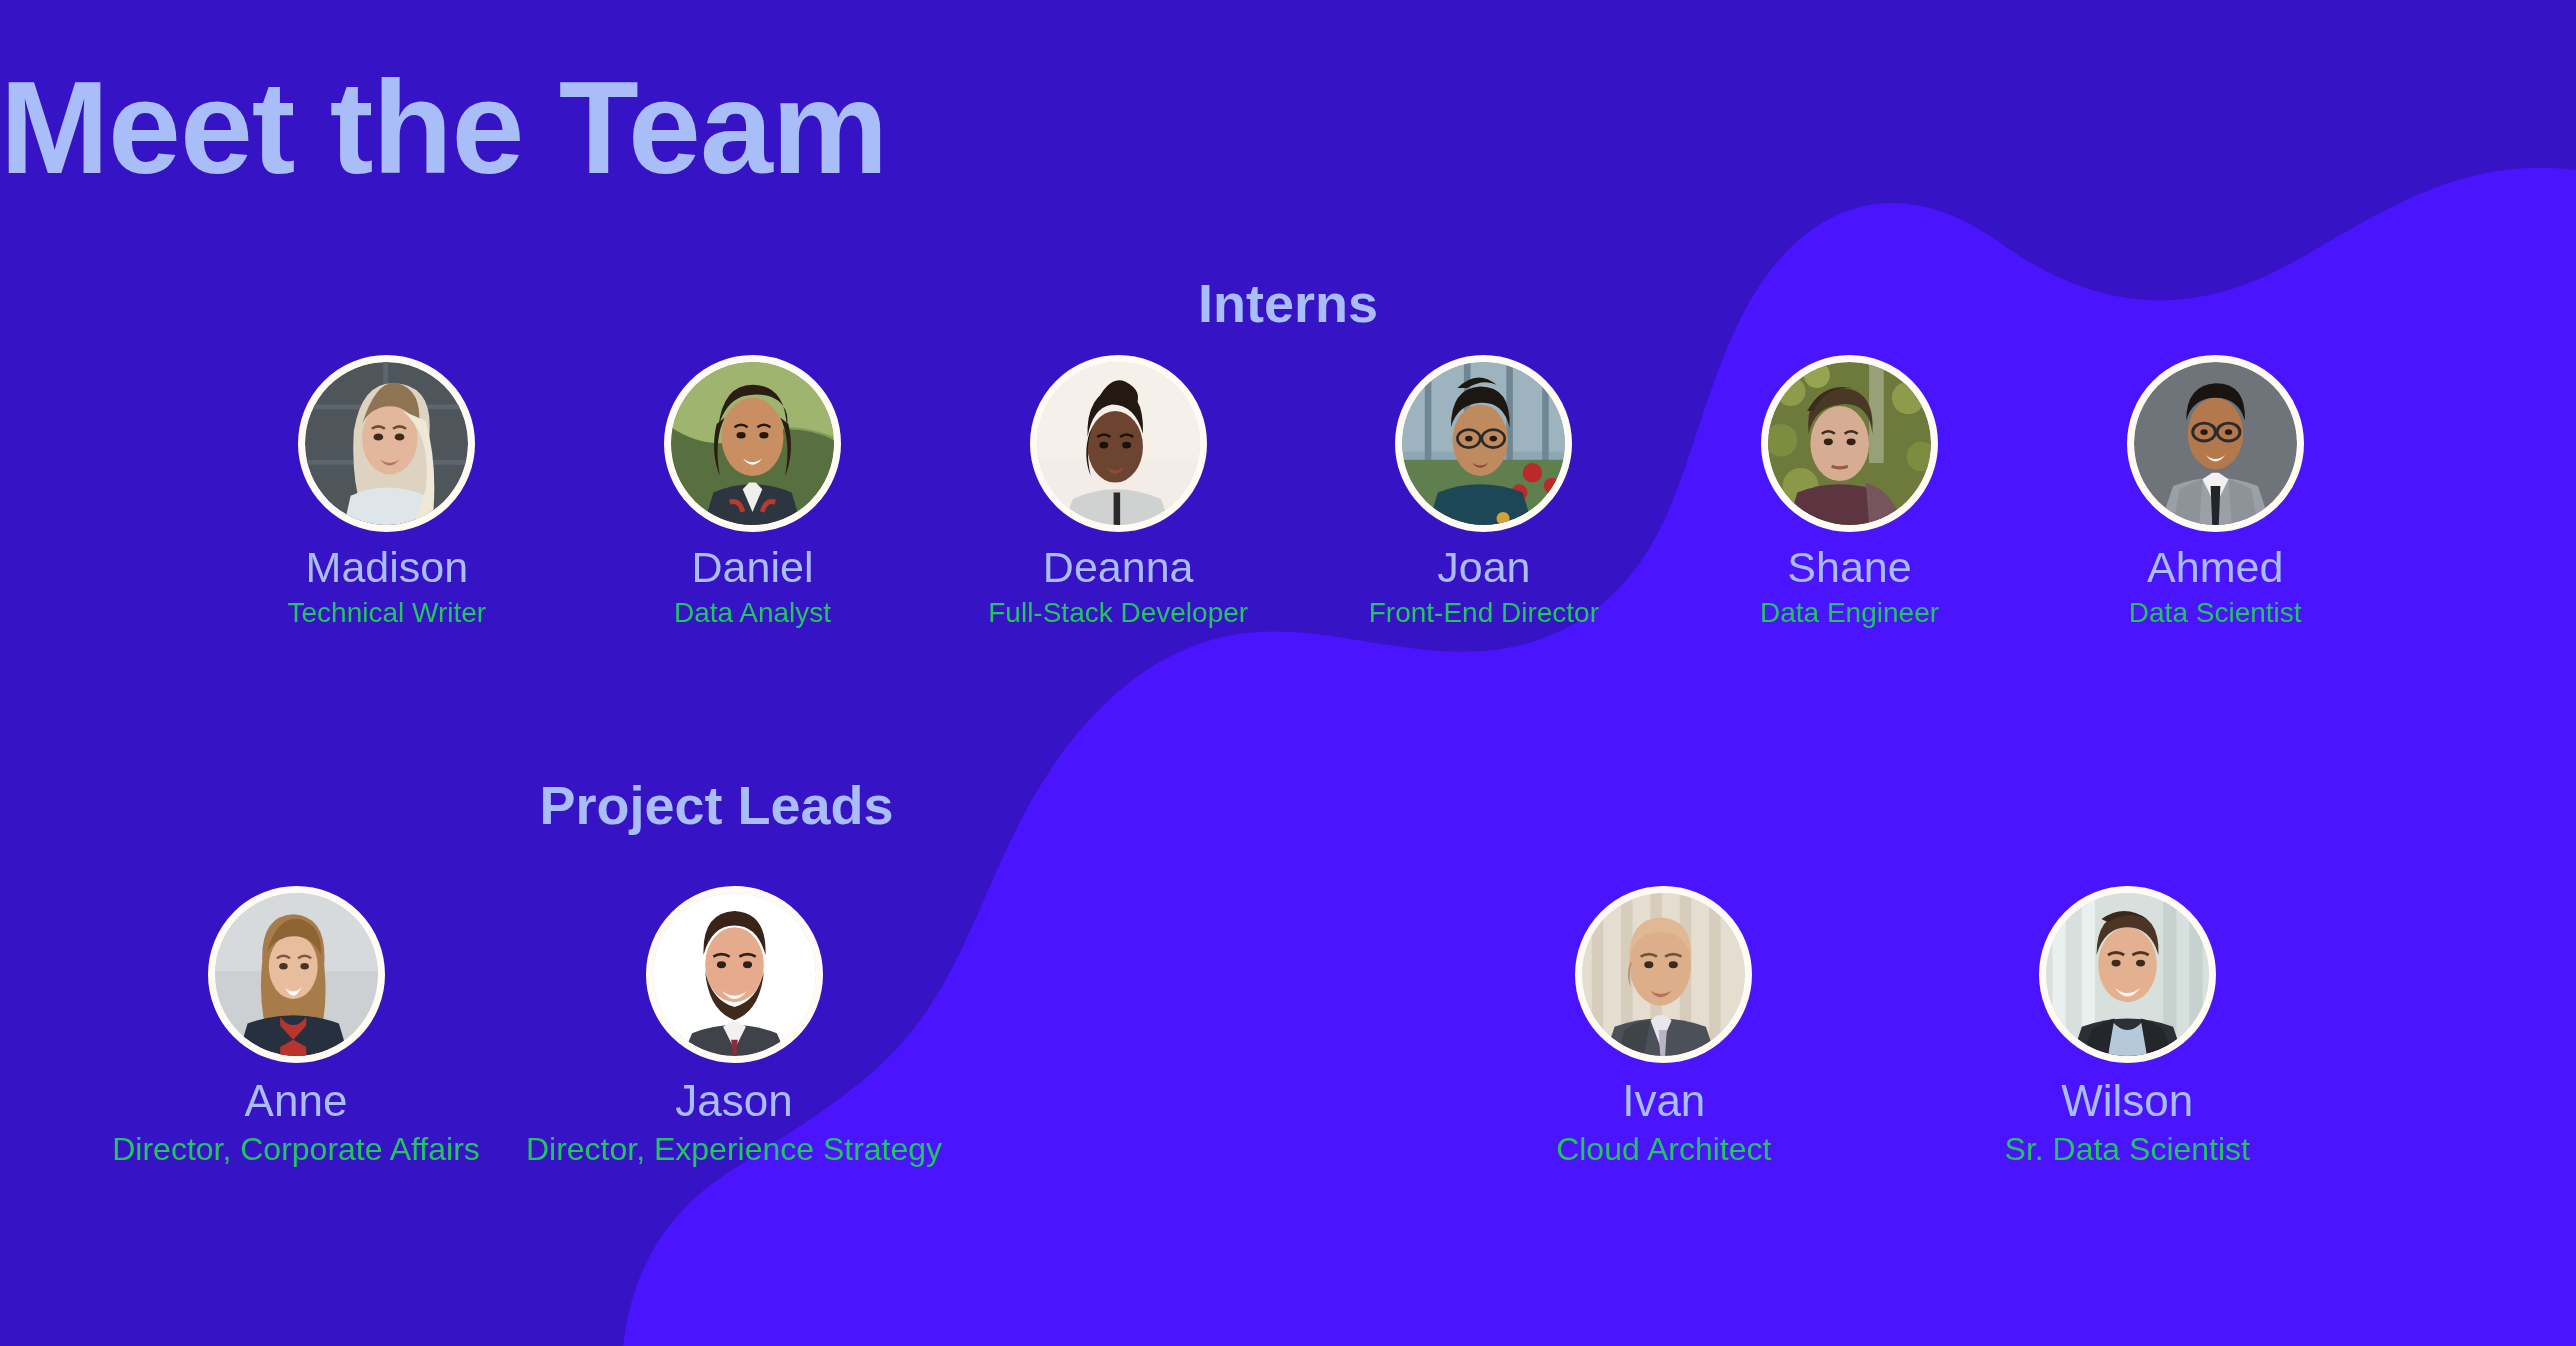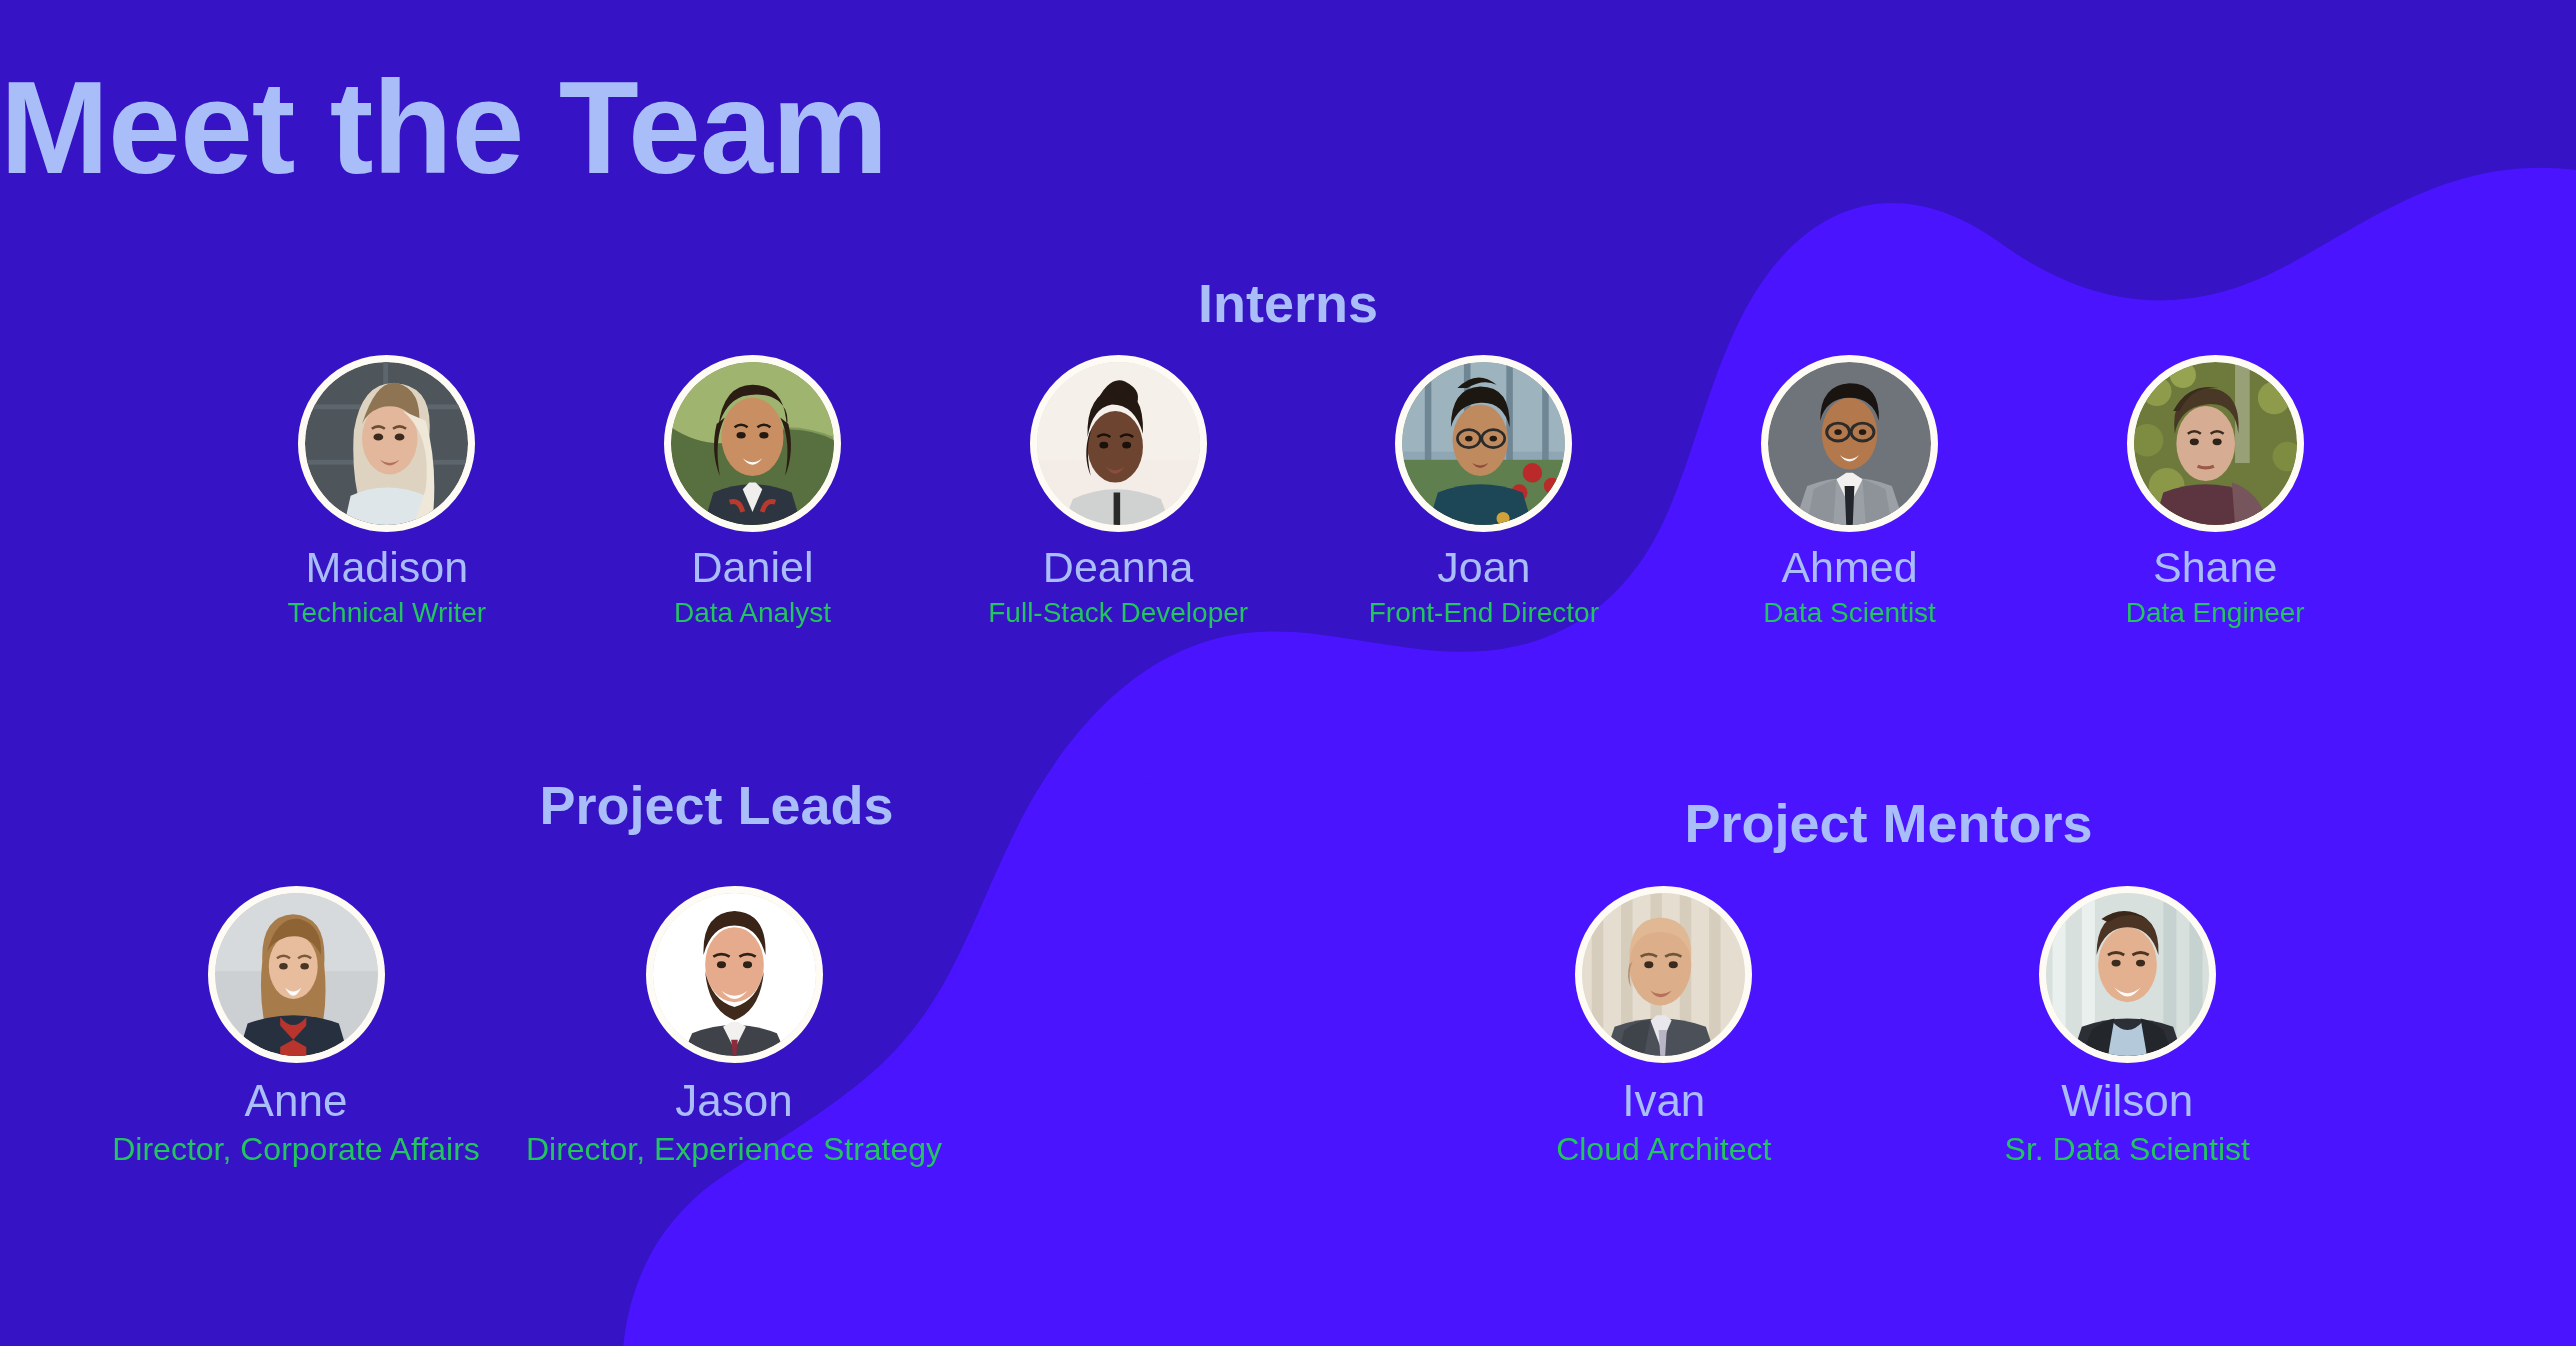--- a/index.html
+++ b/index.html
@@ -312,45 +312,20 @@
           </div>
         </div>
         <div class="member-name">Joan</div>
         <div class="member-role">Front-End Director</div>
       </div>
 
       <div class="member">
         <div class="avatar">
           <div class="photo">
             <svg viewBox="0 0 100 100" aria-hidden="true">
-              <rect width="100" height="100" fill="#6e7479"></rect>
-              <ellipse cx="50" cy="44" rx="17" ry="22" fill="#b4784d"></ellipse>
-              <path d="M32 36 Q32 14 50 13 Q69 13 68 36 Q64 22 50 22 Q36 22 32 36Z" fill="#1a1410"></path>
-              <ellipse cx="43" cy="43" rx="7" ry="5.5" fill="none" stroke="#2b2b2b" stroke-width="1.8"></ellipse>
-              <ellipse cx="58" cy="43" rx="7" ry="5.5" fill="none" stroke="#2b2b2b" stroke-width="1.8"></ellipse>
-              <line x1="50" y1="43" x2="51" y2="43" stroke="#2b2b2b" stroke-width="1.8"></line>
-              <ellipse cx="43" cy="43" rx="2.3" ry="1.8" fill="#241a12"></ellipse>
-              <ellipse cx="58" cy="43" rx="2.3" ry="1.8" fill="#241a12"></ellipse>
-              <path d="M44 57 Q50 62 56 57 Q50 65 44 57Z" fill="#f4f2f0"></path>
-              <path d="M24 76 Q50 66 76 76 L84 100 L16 100 Z" fill="#9aa0a5"></path>
-              <path d="M42 72 L50 88 L58 72 L52 68 L48 68Z" fill="#f2f1ef"></path>
-              <path d="M47 76 L53 76 L52 100 L48 100Z" fill="#22262b"></path>
-              <path d="M28 78 Q36 74 42 72 L40 100 L24 100Z" fill="#8d9398"></path>
-              <path d="M72 78 Q64 74 58 72 L60 100 L76 100Z" fill="#8d9398"></path>
-            </svg>
-          </div>
-        </div>
-        <div class="member-name">Ahmed</div>
-        <div class="member-role">Data Scientist</div>
-      </div>
-
-      <div class="member">
-        <div class="avatar">
-          <div class="photo">
-            <svg viewBox="0 0 100 100" aria-hidden="true">
               <rect width="100" height="100" fill="#6d7a3b"></rect>
               <circle cx="14" cy="18" r="9" fill="#8d9b4a"></circle>
               <circle cx="30" cy="8" r="8" fill="#96a451"></circle>
               <circle cx="8" cy="48" r="10" fill="#7e8c41"></circle>
               <circle cx="20" cy="76" r="11" fill="#8a9847"></circle>
               <circle cx="86" cy="22" r="10" fill="#8d9b4a"></circle>
               <circle cx="94" cy="58" r="9" fill="#7e8c41"></circle>
               <rect x="62" y="0" width="9" height="62" fill="#b5b9a0" opacity="0.6"></rect>
               <ellipse cx="44" cy="50" rx="18" ry="23" fill="#d6ac92"></ellipse>
               <path d="M25 44 Q22 18 44 16 Q66 16 64 44 Q62 24 44 26 Q28 28 25 44Z" fill="#4a3826"></path>
@@ -362,20 +337,45 @@
               <path d="M39 64 Q44 66 49 64" stroke="#9b5a49" stroke-width="2" fill="none"></path>
               <path d="M18 80 Q44 70 70 80 L76 100 L12 100 Z" fill="#5d3540"></path>
               <path d="M60 74 Q78 80 82 100 L62 100Z" fill="#77555c"></path>
             </svg>
           </div>
         </div>
         <div class="member-name">Shane</div>
         <div class="member-role">Data Engineer</div>
       </div>
 
+      <div class="member">
+        <div class="avatar">
+          <div class="photo">
+            <svg viewBox="0 0 100 100" aria-hidden="true">
+              <rect width="100" height="100" fill="#6e7479"></rect>
+              <ellipse cx="50" cy="44" rx="17" ry="22" fill="#b4784d"></ellipse>
+              <path d="M32 36 Q32 14 50 13 Q69 13 68 36 Q64 22 50 22 Q36 22 32 36Z" fill="#1a1410"></path>
+              <ellipse cx="43" cy="43" rx="7" ry="5.5" fill="none" stroke="#2b2b2b" stroke-width="1.8"></ellipse>
+              <ellipse cx="58" cy="43" rx="7" ry="5.5" fill="none" stroke="#2b2b2b" stroke-width="1.8"></ellipse>
+              <line x1="50" y1="43" x2="51" y2="43" stroke="#2b2b2b" stroke-width="1.8"></line>
+              <ellipse cx="43" cy="43" rx="2.3" ry="1.8" fill="#241a12"></ellipse>
+              <ellipse cx="58" cy="43" rx="2.3" ry="1.8" fill="#241a12"></ellipse>
+              <path d="M44 57 Q50 62 56 57 Q50 65 44 57Z" fill="#f4f2f0"></path>
+              <path d="M24 76 Q50 66 76 76 L84 100 L16 100 Z" fill="#9aa0a5"></path>
+              <path d="M42 72 L50 88 L58 72 L52 68 L48 68Z" fill="#f2f1ef"></path>
+              <path d="M47 76 L53 76 L52 100 L48 100Z" fill="#22262b"></path>
+              <path d="M28 78 Q36 74 42 72 L40 100 L24 100Z" fill="#8d9398"></path>
+              <path d="M72 78 Q64 74 58 72 L60 100 L76 100Z" fill="#8d9398"></path>
+            </svg>
+          </div>
+        </div>
+        <div class="member-name">Ahmed</div>
+        <div class="member-role">Data Scientist</div>
+      </div>
+
     </div>
 
     <div class="section-heading" id="heading-leads">Project Leads</div>
 
     <div class="row" id="row-leads">
 
       <div class="member">
         <div class="avatar">
           <div class="photo">
             <svg viewBox="0 0 100 100" aria-hidden="true">
@@ -419,21 +419,20 @@
               <path d="M48 90 L52 90 L51 100 L49 100Z" fill="#8b2b3c"></path>
             </svg>
           </div>
         </div>
         <div class="member-name">Jason</div>
         <div class="member-role">Director, Experience Strategy</div>
       </div>
 
     </div>
 
-    <div class="section-heading" id="heading-mentors">Project Mentors</div>
 
     <div class="row" id="row-mentors">
 
       <div class="member">
         <div class="avatar">
           <div class="photo">
             <svg viewBox="0 0 100 100" aria-hidden="true">
               <rect width="100" height="100" fill="#e4ddd0"></rect>
               <rect x="6" y="0" width="7" height="100" fill="#d6cdbd"></rect>
               <rect x="24" y="0" width="7" height="100" fill="#d6cdbd"></rect>

